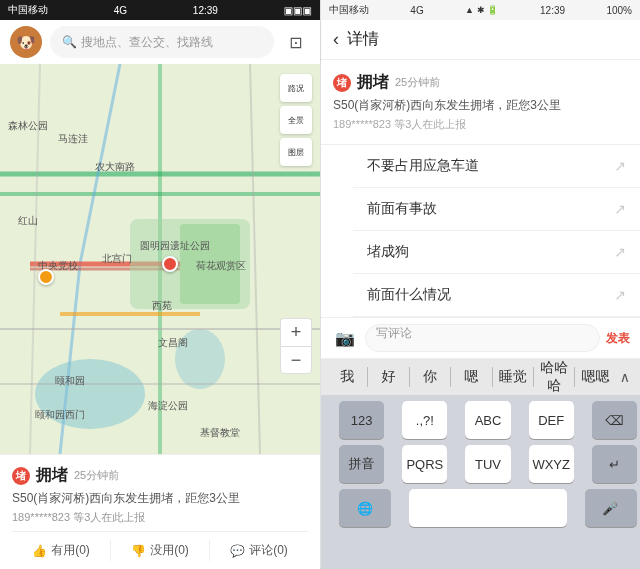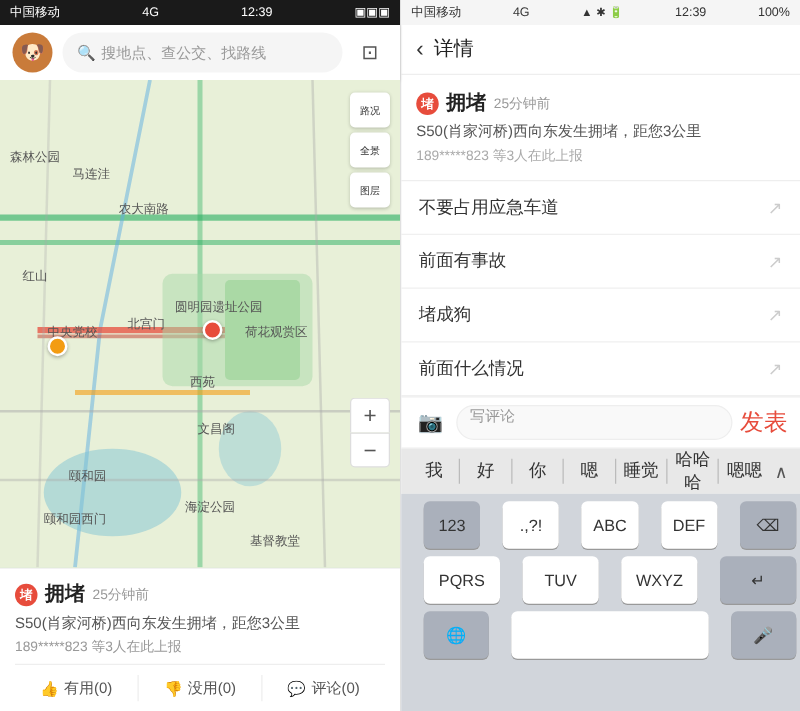--- a/index.html
+++ b/index.html
@@ -316,20 +316,21 @@
       margin-bottom: 3px;
     }
 
     .detail-incident-users {
       font-size: 11px;
       color: #aaa;
     }
 
     .report-options {
       flex-shrink: 0;
+      margin-left: 32px;
     }
 
     .report-option {
       display: flex;
       align-items: center;
       justify-content: space-between;
       padding: 12px 14px;
       border-bottom: 1px solid #f0f0f0;
     }
 
@@ -368,23 +369,23 @@
       height: 28px;
       border: 1px solid #eee;
       border-radius: 14px;
       padding: 0 10px;
       font-size: 12px;
       color: #999;
       background: #f9f9f9;
     }
 
     .comment-send {
-      font-size: 19px;
+      font-size: 12px;
       color: #e74c3c;
-      font-weight: 400;
+      font-weight: 700;
     }
 
     
     .word-suggestions {
       display: flex;
       align-items: center;
       background: #e8e8e8;
       padding: 0 6px;
       height: 36px;
       flex-shrink: 0;
@@ -668,20 +669,23 @@
       <div class="key">
         <span>DEF</span>
       </div>
       <div class="key key-dark key-delete">
         <span>⌫</span>
       </div>
     </div>
 
 
     <div class="keyboard-row">
+      <div class="key key-dark">
+        <span>拼音</span>
+      </div>
       <div class="key">
         <span>PQRS</span>
       </div>
       <div class="key">
         <span>TUV</span>
       </div>
       <div class="key">
         <span>WXYZ</span>
       </div>
       <div class="key key-dark">

